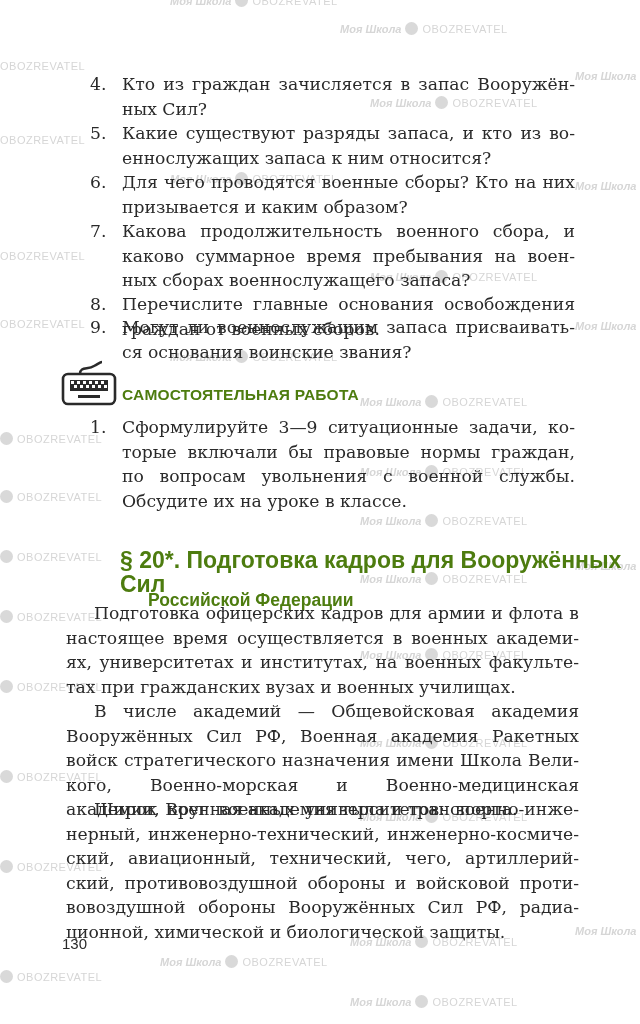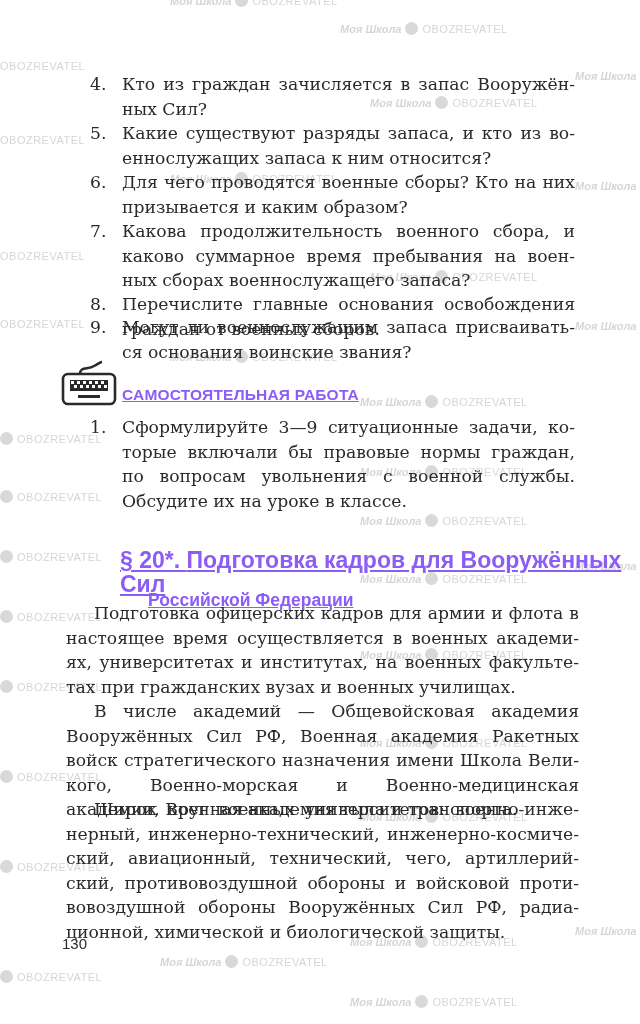--- a/index.html
+++ b/index.html
@@ -7,21 +7,21 @@
     width: 640px; height: 1024px; background: #ffffff; position: relative; overflow: hidden;
     font-family: "DejaVu Serif", "Liberation Serif", serif; color: #2a2a2a;
   }
   .wm { position: absolute; font-family: "Liberation Sans", sans-serif; color: #d6d6d6; font-size: 11px;
         white-space: nowrap; display: flex; align-items: center; gap: 4px; font-style: italic; font-weight: bold; }
   .wm .o { width: 13px; height: 13px; border-radius: 50%; background: #d9d9d9; display: inline-block; }
   .wm .ob { font-style: normal; font-weight: normal; letter-spacing: 0.5px; }
   .q { position: absolute; left: 90px; width: 485px; font-size: 17.2px; line-height: 24.5px; }
   .q .num { position: absolute; left: 0; width: 30px; }
   .q .txt { margin-left: 32px; text-align: justify; text-align-last: left; }
-  .hd { position: absolute; font-family: "Liberation Sans", sans-serif; font-weight: bold; color: #8b5cf6; text-decoration: underline; }
+  .hd { position: absolute; font-family: "Liberation Sans", sans-serif; font-weight: bold; color: #4d7c0f; }
   .para { position: absolute; left: 66px; width: 513px; font-size: 17.2px; line-height: 24.5px;
           text-align: justify; text-align-last: left; }
   .para .ind { display: inline-block; width: 28px; }
   .pageno { position: absolute; left: 62px; top: 935px; font-family: "Liberation Sans", sans-serif; font-size: 15px; text-align: center; }
 </style>
 </head>
 <body>
 
 <div class="wm" style="left:170px;top:-6px;">
     <span>Моя Школа</span>

